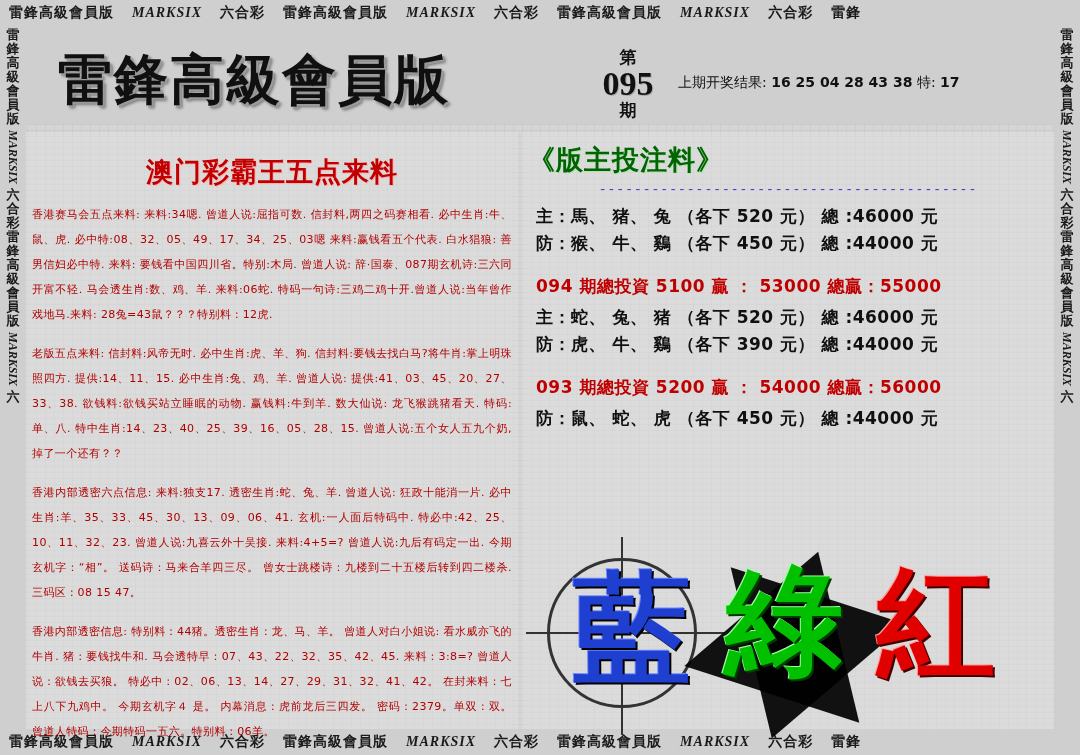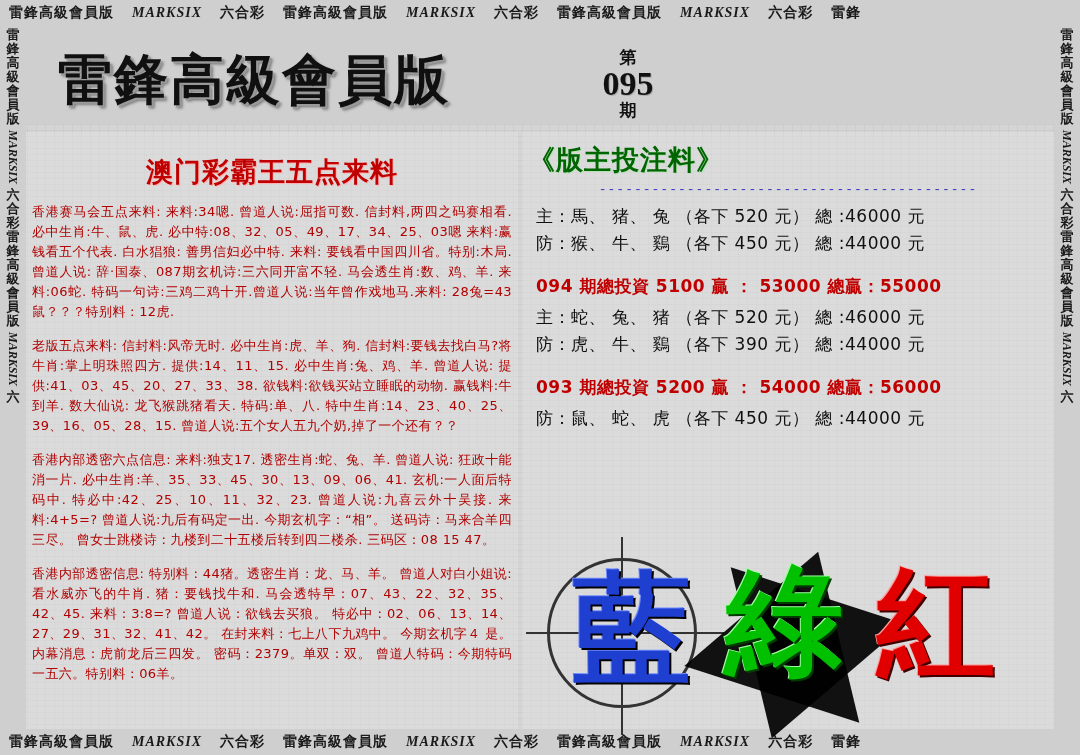--- a/index.html
+++ b/index.html
@@ -93,32 +93,32 @@
   .hdr-right{
     text-align:left;font-size:27px;font-weight:bold;color:#006400;
     letter-spacing:1px;margin:6px 0 4px;
     text-shadow:1px 1px 0 #b7e2b7;
   }
   .dashes{
     text-align:center;color:#3838c8;font-size:13px;letter-spacing:1px;
     margin-bottom:6px;font-family:"Liberation Mono",monospace;
   }
   .para{
-    color:#b00000;font-size:13px;line-height:20px;
+    color:#b00000;font-size:11px;line-height:25px;
     text-align:justify;margin:12px 0 14px 0;
     letter-spacing:0.4px;
   }
   
   .bet-block{margin:0 0 18px 0;padding:0 8px;}
   .bet-head{
     color:#c00000;font-size:17px;font-weight:bold;
     letter-spacing:0.5px;margin-bottom:6px;white-space:nowrap;
   }
   .bet-line{
-    color:#101010;font-size:17px;font-weight:normal;
+    color:#101010;font-size:17px;font-weight:bold;
     letter-spacing:0.5px;line-height:27px;white-space:nowrap;
   }
   
   .colorwords{
     position:absolute;left:525px;top:540px;width:528px;height:186px;
   }
   .cw{
     position:absolute;
     font-size:118px;font-weight:bold;
     font-family:"DejaVu Sans",sans-serif;
@@ -230,20 +230,26 @@
   <span>六</span>
 </div>
 
 <div class="header">
   <div class="title-main">雷鋒高級會員版</div>
   <div class="issue-box">
     <div class="ch">第</div>
     <div class="num">095</div>
     <div class="ch">期</div>
   </div>
+  <div class="prev-result">
+    <span>上期开奖结果:</span>
+    <b>16 25 04 28 43 38</b>
+    <span>特:</span>
+    <b>17</b>
+  </div>
 </div>
 
 <div class="col col-left">
   <div class="hdr-left">澳门彩霸王五点来料</div>
   <p class="para">香港赛马会五点来料:  来料:34嗯.  曾道人说:屈指可数.  信封料,两四之码赛相看.  必中生肖:牛、鼠、虎.  必中特:08、32、05、49、17、34、25、03嗯  来料:赢钱看五个代表.  白水猖狼: 善男信妇必中特.  来料: 要钱看中国四川省。特别:木局.  曾道人说: 辞‧国泰、087期玄机诗:三六同开富不轻.  马会透生肖:数、鸡、羊. 来料:06蛇.  特码一句诗:三鸡二鸡十开.曾道人说:当年曾作戏地马.来料: 28兔=43鼠？？？特别料：12虎.</p>
   <p class="para">老版五点来料:  信封料:风帝无时.  必中生肖:虎、羊、狗.  信封料:要钱去找白马?将牛肖:掌上明珠照四方.  提供:14、11、15.  必中生肖:兔、鸡、羊.  曾道人说:  提供:41、03、45、20、27、33、38. 欲钱料:欲钱买站立睡眠的动物.  赢钱料:牛到羊.  数大仙说:  龙飞猴跳猪看天.  特码:单、八.  特中生肖:14、23、40、25、39、16、05、28、15.  曾道人说:五个女人五九个奶,掉了一个还有？？</p>
   <p class="para">香港内部透密六点信息:  来料:独支17.  透密生肖:蛇、兔、羊.  曾道人说: 狂政十能消一片.  必中生肖:羊、35、33、45、30、13、09、06、41.  玄机:一人面后特码中.  特必中:42、25、10、11、32、23.  曾道人说:九喜云外十吴接.  来料:4+5=?  曾道人说:九后有码定一出.  今期玄机字：“相”。 送码诗：马来合羊四三尽。  曾女士跳楼诗：九楼到二十五楼后转到四二楼杀. 三码区：08 15 47。</p>
   <p class="para">香港内部透密信息:  特别料：44猪。透密生肖：龙、马、羊。  曾道人对白小姐说:  看水威亦飞的牛肖.  猪：要钱找牛和.  马会透特早：07、43、22、32、35、42、45.  来料：3:8=?  曾道人说：欲钱去买狼。  特必中：02、06、13、14、27、29、31、32、41、42。  在封来料：七上八下九鸡中。  今期玄机字４ 是。  内幕消息：虎前龙后三四发。  密码：2379。单双：双。  曾道人特码：今期特码一五六。特别料：06羊。</p>
 </div>
 

